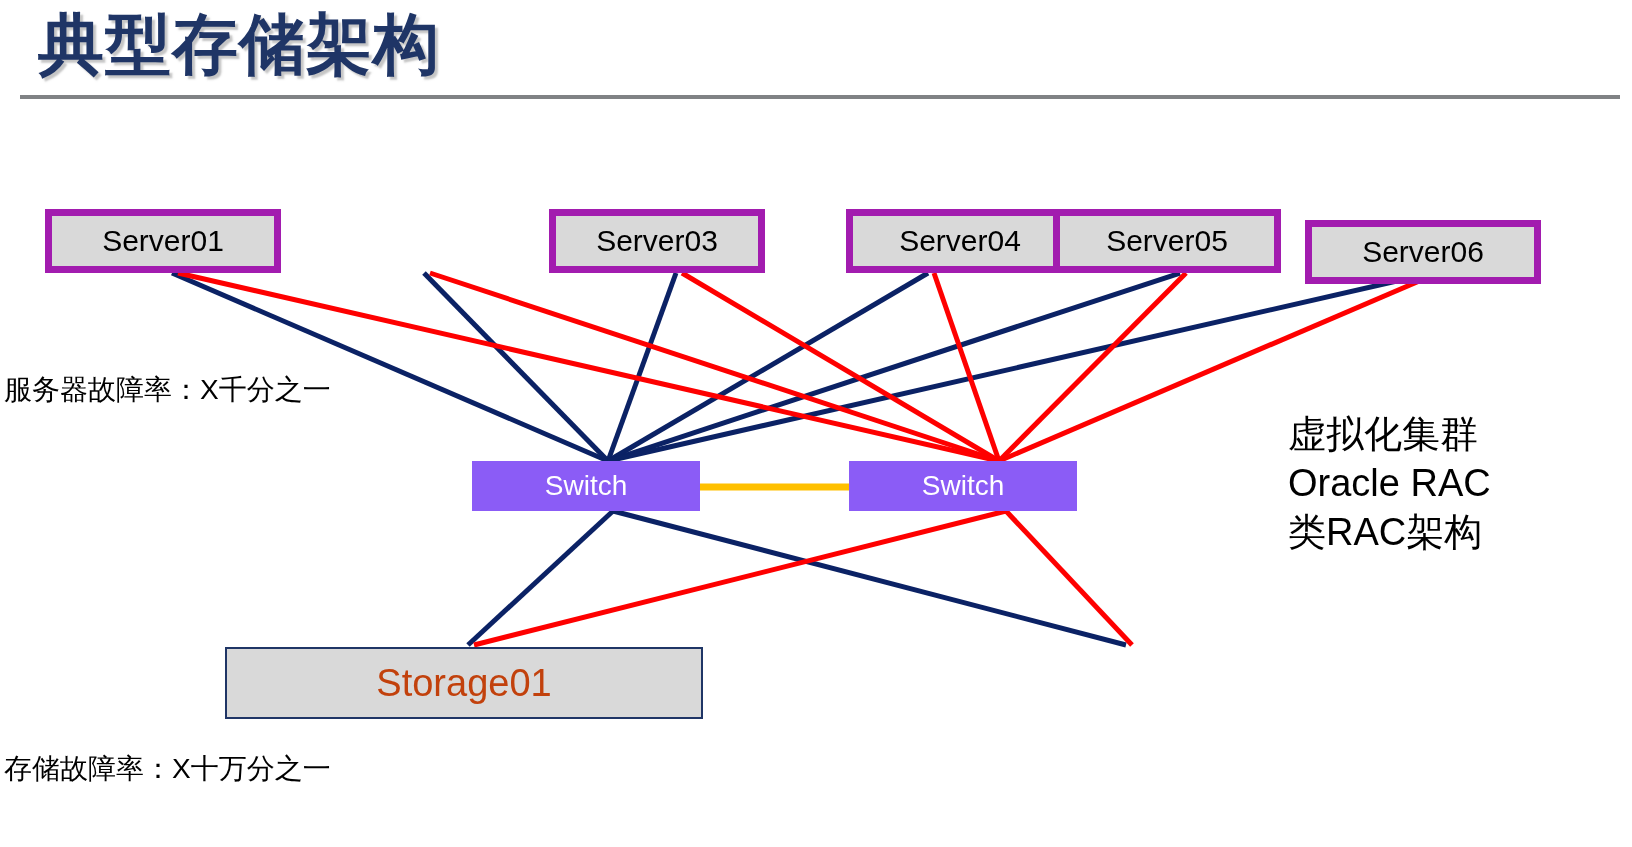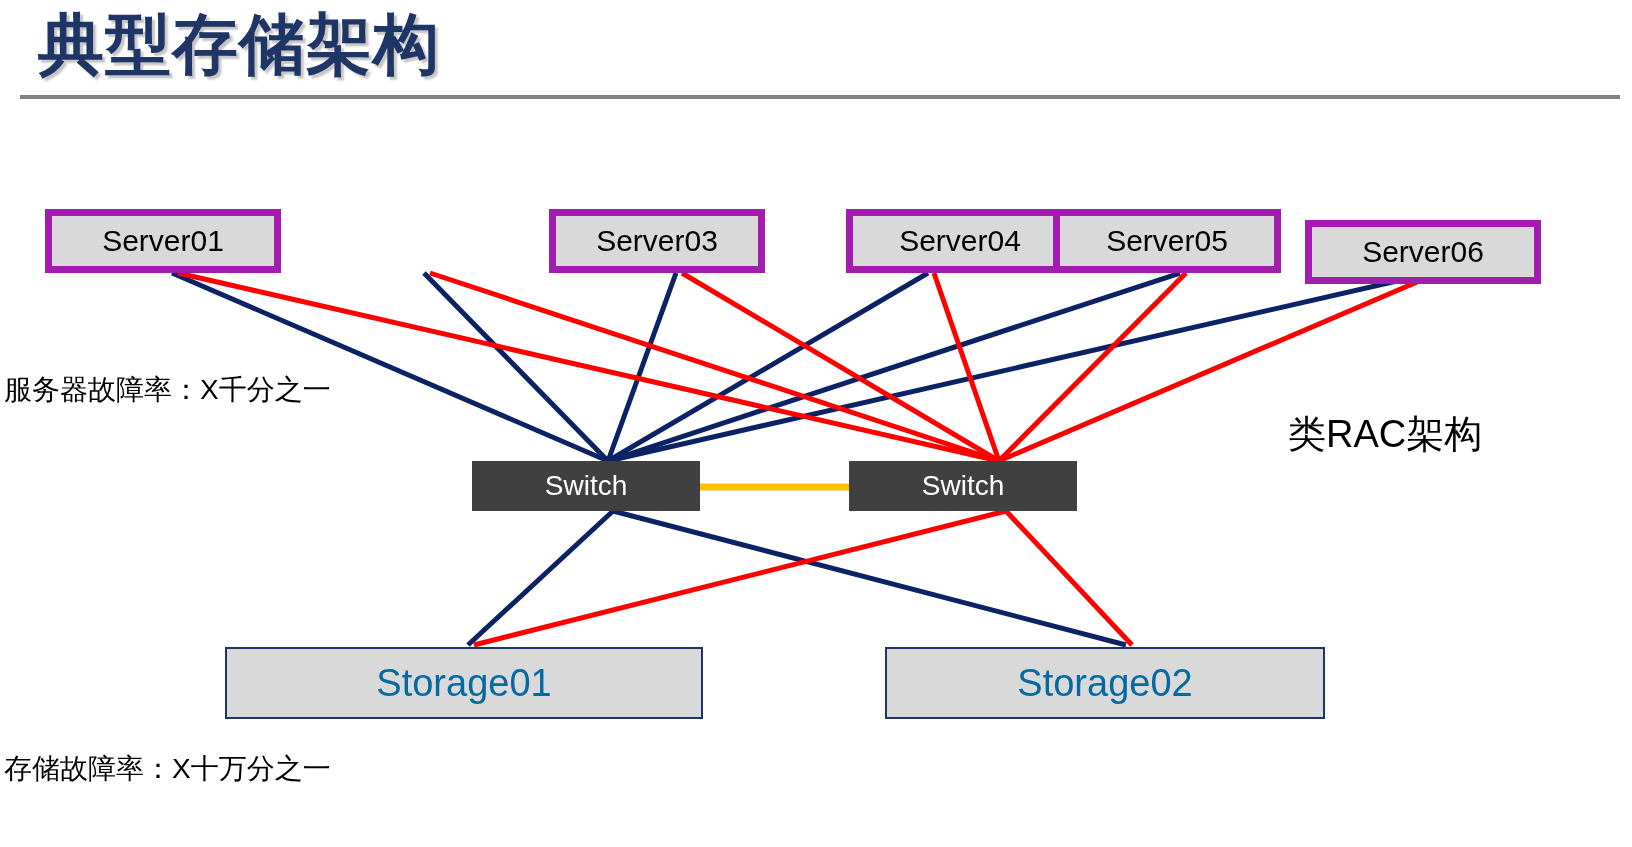--- a/index.html
+++ b/index.html
@@ -61,32 +61,32 @@
   }
   .node.server {
     background: #d9d9d9;
     border: 7px solid #a21caf;
     font-size: 30px;
     color: #000000;
     height: 64px;
     top: 209px;
   }
   .node.switch {
-    background: #404040;
+    background: #8b5cf6;
     border: none;
     color: #ffffff;
     font-size: 28px;
     height: 50px;
     top: 461px;
   }
   .node.storage {
     background: #d9d9d9;
     border: 2px solid #1f3566;
     font-size: 38px;
-    color: #0369a1;
+    color: #c2410c;
     height: 72px;
     top: 647px;
   }
 
   
   .annot {
     position: absolute;
     color: #000000;
     white-space: nowrap;
   }
@@ -155,23 +155,22 @@
   <div class="node switch" style="left: 472px; width: 228px;">
     <span>Switch</span>
   </div>
   <div class="node switch" style="left: 849px; width: 228px;">
     <span>Switch</span>
   </div>
 
   <div class="node storage" style="left: 225px; width: 478px;">
     <span>Storage01</span>
   </div>
-  <div class="node storage" style="left: 885px; width: 440px;">
-    <span>Storage02</span>
-  </div>
 
   <div class="annot" id="annot-server-failure">服务器故障率：X千分之一</div>
   <div class="annot" id="annot-storage-failure">存储故障率：X十万分之一</div>
   <div class="annot" id="annot-cluster">
+    <div>虚拟化集群</div>
+    <div>Oracle RAC</div>
     <div>类RAC架构</div>
   </div>
 
 </div>
 
 </body></html>

